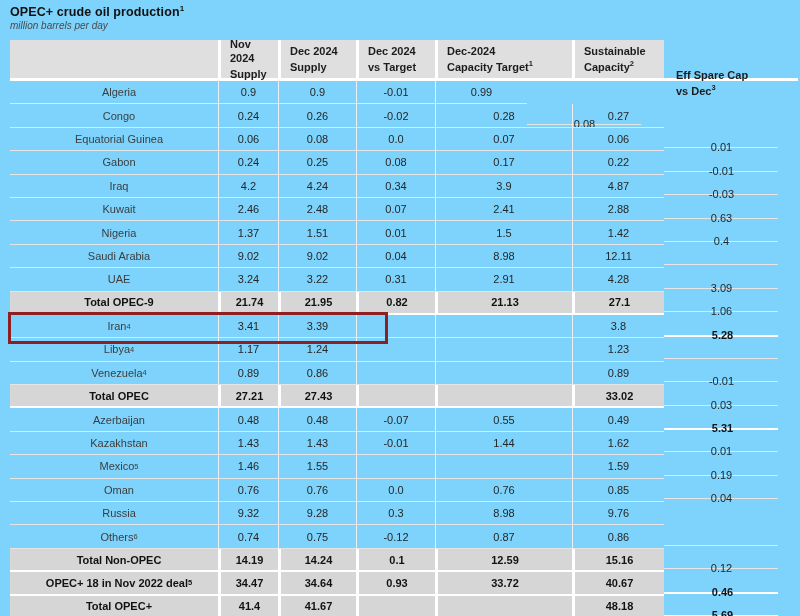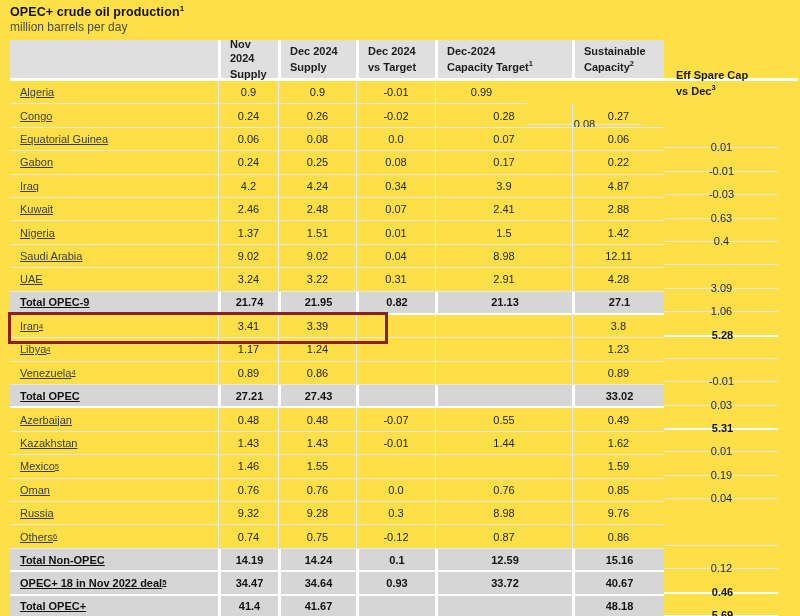--- a/index.html
+++ b/index.html
@@ -1,49 +1,49 @@
 <!DOCTYPE html>
 <html><head>
 <meta charset="utf-8">
 <style>
   html,body{margin:0;padding:0;background:#fff;}
   .page{
     position:relative;
     width:800px;height:616px;
-    background:#fde047;
+    background:#7dd3fc;
     font-family:"Liberation Sans", sans-serif;
     overflow:hidden;
   }
   .title{
     position:absolute;left:10px;top:4px;
     font-size:12.5px;font-weight:bold;color:#111;
     letter-spacing:0.1px;
   }
   .title sup{font-size:8px;}
   .subtitle{
     position:absolute;left:10px;top:20px;
-    font-size:12px;color:#4a4a4a;
+    font-size:10px;font-style:italic;color:#4a4a4a;
   }
   .table{
     position:absolute;left:10px;top:40px;width:788px;
   }
   .hrow{display:flex;height:38px;}
   .row{display:flex;height:23.4px;position:relative;}
   .cell{
     box-sizing:border-box;display:flex;align-items:center;
     font-size:11px;color:#222;
   }
   .c0{width:208px;}
   .c1{width:60px;}
   .c2{width:78px;}
   .c3{width:79px;}
   .c4{width:137px;}
   .c5{width:92px;}
   .c6{width:114px;margin-top:43px;}
-  .label-cell{padding-left:10px;color:#3d3d3d;justify-content:flex-start;text-decoration:underline;}
+  .label-cell{padding-left:10px;color:#3d3d3d;justify-content:center;}
   .label-cell sup{font-size:7.5px;}
   .value-cell{justify-content:center;color:#262626;}
   .header-cell{
     background:#dfdfdf;
     font-weight:bold;color:#1c1c1c;
     align-items:flex-start;
     flex-direction:column;justify-content:center;
     padding-left:9px;line-height:1.32;font-size:11px;
   }
   .header-cell.c0{padding-left:10px;}

